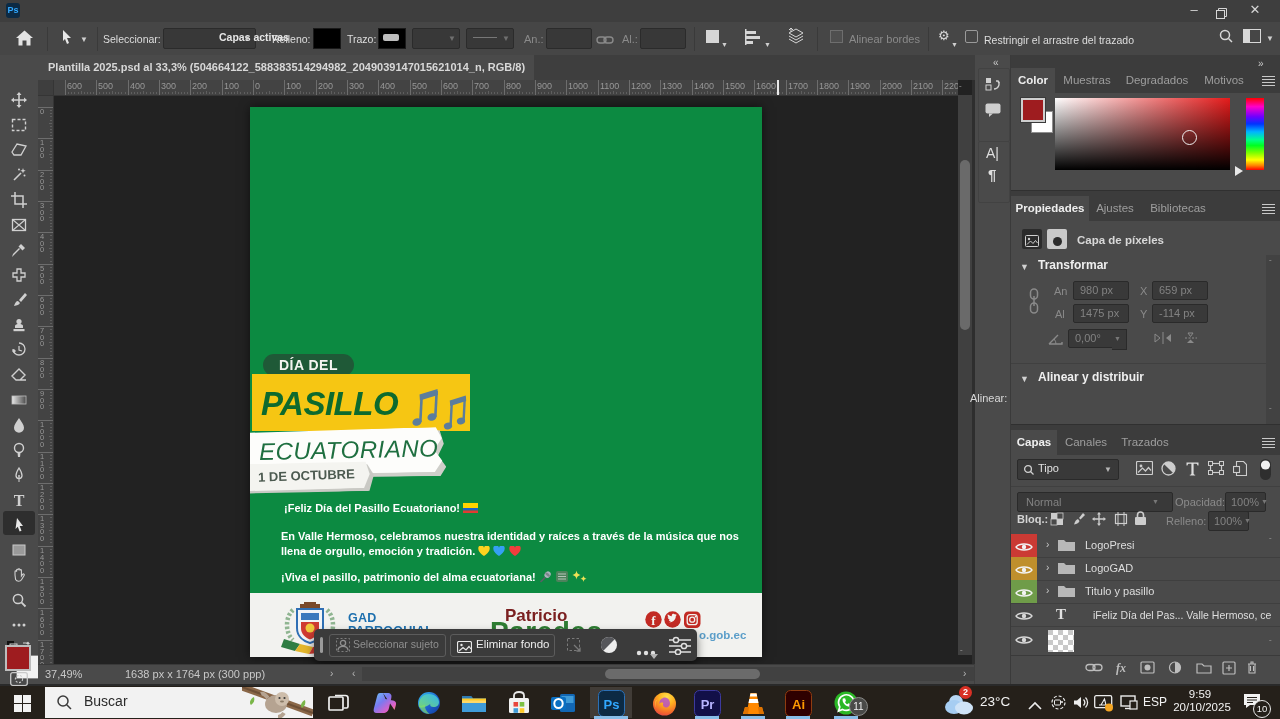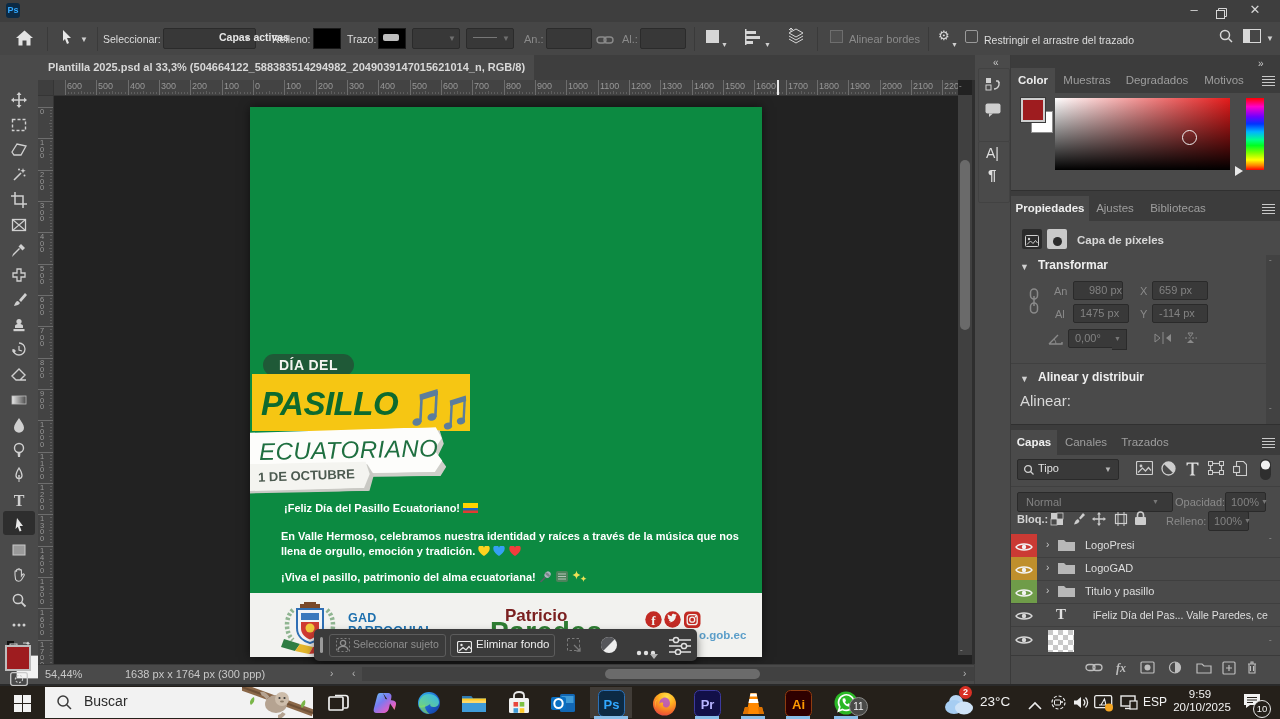--- a/index.html
+++ b/index.html
@@ -969,21 +969,21 @@
       </svg></div>
 <div class="abs" style="top:234px;left:1077px;color:#d8d8d8;font-size:11.5px;font-weight:bold;">Capa de píxeles</div>
 <div class="abs" style="top:262px;left:1020px;color:#d0d0d0;font-size:9px;">▼</div>
 <div class="abs" style="top:258px;left:1038px;color:#efefef;font-size:12px;font-weight:bold;">Transformar</div>
 <div class="abs" style="top:288px;left:1028px;"><svg width="12" height="26">
         <rect x="2.5" y="1" width="7" height="10" rx="3.5" fill="none" stroke="#8a8a8a" stroke-width="1.5"></rect>
         <rect x="2.5" y="15" width="7" height="10" rx="3.5" fill="none" stroke="#8a8a8a" stroke-width="1.5"></rect>
         <line x1="6" y1="8" x2="6" y2="18" stroke="#8a8a8a" stroke-width="1.5"></line>
       </svg></div>
 <div class="abs graytxt" style="top:285px;left:1054px;font-size:11px;">An</div>
-<div class="abs pinput" style="top:281px;left:1073px;width:48px;height:17px;line-height:17px;padding-left:0;text-align:right;">980 px</div>
+<div class="abs pinput" style="top:281px;left:1073px;width:48px;height:17px;line-height:17px;padding-left:6px;">980 px</div>
 <div class="abs graytxt" style="top:285px;left:1140px;font-size:11px;">X</div>
 <div class="abs pinput" style="top:281px;left:1152px;width:48px;height:17px;line-height:17px;padding-left:6px;">659 px</div>
 <div class="abs graytxt" style="top:308px;left:1055px;font-size:11px;">Al</div>
 <div class="abs pinput" style="top:304px;left:1073px;width:48px;height:17px;line-height:17px;padding-left:6px;">1475 px</div>
 <div class="abs graytxt" style="top:308px;left:1140px;font-size:11px;">Y</div>
 <div class="abs pinput" style="top:304px;left:1152px;width:48px;height:17px;line-height:17px;padding-left:6px;">-114 px</div>
 <div class="abs" style="top:331px;left:1048px;"><svg width="16" height="13">
         <path d="M1 12 L14 12 L14 10 M1 12 L10 3" stroke="#8a8a8a" stroke-width="1.4" fill="none"></path>
         <path d="M8 12 A7 7 0 0 0 6 7" stroke="#8a8a8a" fill="none"></path>
       </svg></div>
@@ -996,21 +996,21 @@
         <path d="M19 3 L14 7 L19 11 Z" fill="#8a8a8a"></path>
       </svg></div>
 <div class="abs" style="top:331px;left:1184px;"><svg width="18" height="14">
         <path d="M4 2 L9 2 L6.5 5.5 Z" fill="none" stroke="#8a8a8a"></path>
         <line x1="1" y1="7" x2="13" y2="7" stroke="#8a8a8a" stroke-dasharray="2 1.5"></line>
         <path d="M3 12 L10 12 L6.5 8.5 Z" fill="#8a8a8a"></path>
       </svg></div>
 <div class="abs" style="top:363px;left:1011px;width:255px;height:1px;background:#404040;"></div>
 <div class="abs" style="top:374px;left:1020px;color:#d0d0d0;font-size:9px;">▼</div>
 <div class="abs" style="top:370px;left:1038px;color:#efefef;font-size:12px;font-weight:bold;">Alinear y distribuir</div>
-<div class="abs" style="top:392px;left:1020px;color:#d8d8d8;font-size:15px;">Alinear:</div>
+<div class="abs" style="top:392px;left:970px;color:#d8d8d8;font-size:11px;">Alinear:</div>
 <div class="abs" style="top:255px;left:1266px;width:14px;height:169px;background:#424242;"></div>
 <div class="abs" style="top:258px;left:1269px;color:#9a9a9a;font-size:8px;">ˆ</div>
 <div class="abs" style="top:406px;left:1269px;color:#9a9a9a;font-size:8px;">ˇ</div>
 
 <div class="abs" style="top:424px;left:1011px;width:269px;height:6px;background:#3c3c3c;border-top:1px solid #303030;"></div>
 <div class="abs ptabbar" style="top:430px;left:1011px;width:269px;"></div>
 <div class="abs ptab active" style="top:430px;left:1011px;width:46px;">Capas</div>
 <div class="abs ptab" style="top:430px;left:1058px;width:56px;">Canales</div>
 <div class="abs ptab" style="top:430px;left:1115px;width:60px;">Trazados</div>
 <div class="abs burger" style="top:436px;left:1262px;"><svg width="13" height="11">
@@ -1112,21 +1112,21 @@
 <div class="abs" style="top:584px;left:1057px;"><svg width="19" height="14">
         <path d="M1 2 L7 2 L9 4 L18 4 L18 13 L1 13 Z" fill="#b8b8b8"></path>
       </svg></div>
 <div class="abs" style="top:585px;left:1085px;color:#dedede;font-size:11px;">Titulo y pasillo</div>
 <div class="abs" style="top:603px;left:1011px;width:269px;height:1px;background:rgba(0,0,0,0.14);"></div>
 <div class="abs" style="top:608px;left:1015px;"><svg width="18" height="12">
         <path d="M1 6 C4 2 14 2 17 6 C14 10 4 10 1 6 Z" fill="none" stroke="#d8d8d8" stroke-width="1.3"></path>
         <circle cx="9" cy="6" r="2.2" fill="#d8d8d8"></circle>
       </svg></div>
 <div class="abs" style="top:606px;left:1056px;color:#e0e0e0;font-size:15px;font-weight:bold;font-family:'Liberation Serif';">T</div>
-<div class="abs" style="top:609px;left:1093px;color:#dedede;font-size:10.5px;">iFeliz Día del Pas... Valle Paredes, ce</div>
+<div class="abs" style="top:609px;left:1093px;color:#dedede;font-size:10.5px;">iFeliz Día del Pas... Valle Hermoso, ce</div>
 <div class="abs" style="top:626px;left:1011px;width:269px;height:1px;background:rgba(0,0,0,0.14);"></div>
 <div class="abs" style="top:632px;left:1015px;"><svg width="18" height="12">
         <path d="M1 6 C4 2 14 2 17 6 C14 10 4 10 1 6 Z" fill="none" stroke="#d8d8d8" stroke-width="1.3"></path>
         <circle cx="9" cy="6" r="2.2" fill="#d8d8d8"></circle>
       </svg></div>
 <div class="abs" style="top:630px;left:1048px;"><svg width="26" height="22">
         <rect width="26" height="22" fill="#fff"></rect>
         <g fill="#c9c9c9">
           <rect x="0" y="0" width="5" height="5"></rect>
           <rect x="0" y="10" width="5" height="5"></rect>
@@ -1159,21 +1159,21 @@
 <path d="M112 5 L117 5 L119 7 L126 7 L126 14 L112 14 Z" fill="none" stroke="#bdbdbd" stroke-width="1.2"></path>
 <rect x="138" y="3" width="12" height="12" rx="1" fill="none" stroke="#bdbdbd" stroke-width="1.2"></rect>
         <path d="M144 6 L144 12 M141 9 L147 9" stroke="#bdbdbd" stroke-width="1.2"></path>
 <path d="M163 5 L171 5 M164 5 L164 14 L170 14 L170 5 M165.5 7 L165.5 12 M168.5 7 L168.5 12 M166 3 L168 3 L168 5 L166 5 Z" fill="none" stroke="#bdbdbd" stroke-width="1.1"></path>
 </svg></div>
 <div class="abs" style="top:536px;left:1269px;color:#9a9a9a;font-size:8px;">ˆ</div>
 <div class="abs" style="top:638px;left:1269px;color:#9a9a9a;font-size:8px;">ˇ</div>
 
 <div class="abs" id="statusrow"></div>
 <div class="abs" style="top:664px;left:38px;width:936px;height:1px;background:#3a3a3a;"></div>
-<div class="abs" style="top:668px;left:45px;color:#c8c8c8;font-size:11px;">54,44%</div>
+<div class="abs" style="top:668px;left:45px;color:#c8c8c8;font-size:11px;">37,49%</div>
 <div class="abs" style="top:668px;left:125px;color:#c8c8c8;font-size:11px;">1638 px x 1764 px (300 ppp)</div>
 <div class="abs" style="top:668px;left:330px;color:#b8b8b8;font-size:10px;">›</div>
 <div class="abs" style="top:668px;left:352px;color:#b8b8b8;font-size:10px;">‹</div>
 <div class="abs" style="top:667px;left:362px;width:612px;height:14px;background:#414141;"></div>
 <div class="abs" style="top:669px;left:605px;width:155px;height:10px;background:#6b6b6b;border-radius:5px;"></div>
 <div class="abs" style="top:668px;left:963px;color:#b8b8b8;font-size:10px;">›</div>
 <div class="abs" style="top:684px;left:0px;width:1280px;height:2px;background:#2a2a2a;"></div>
 
 <div class="abs" style="top:672px;left:10px;"><svg width="18" height="14">
         <rect x="0.7" y="0.7" width="16.6" height="12.6" rx="2" fill="none" stroke="#c9c9c9" stroke-width="1.3"></rect>

